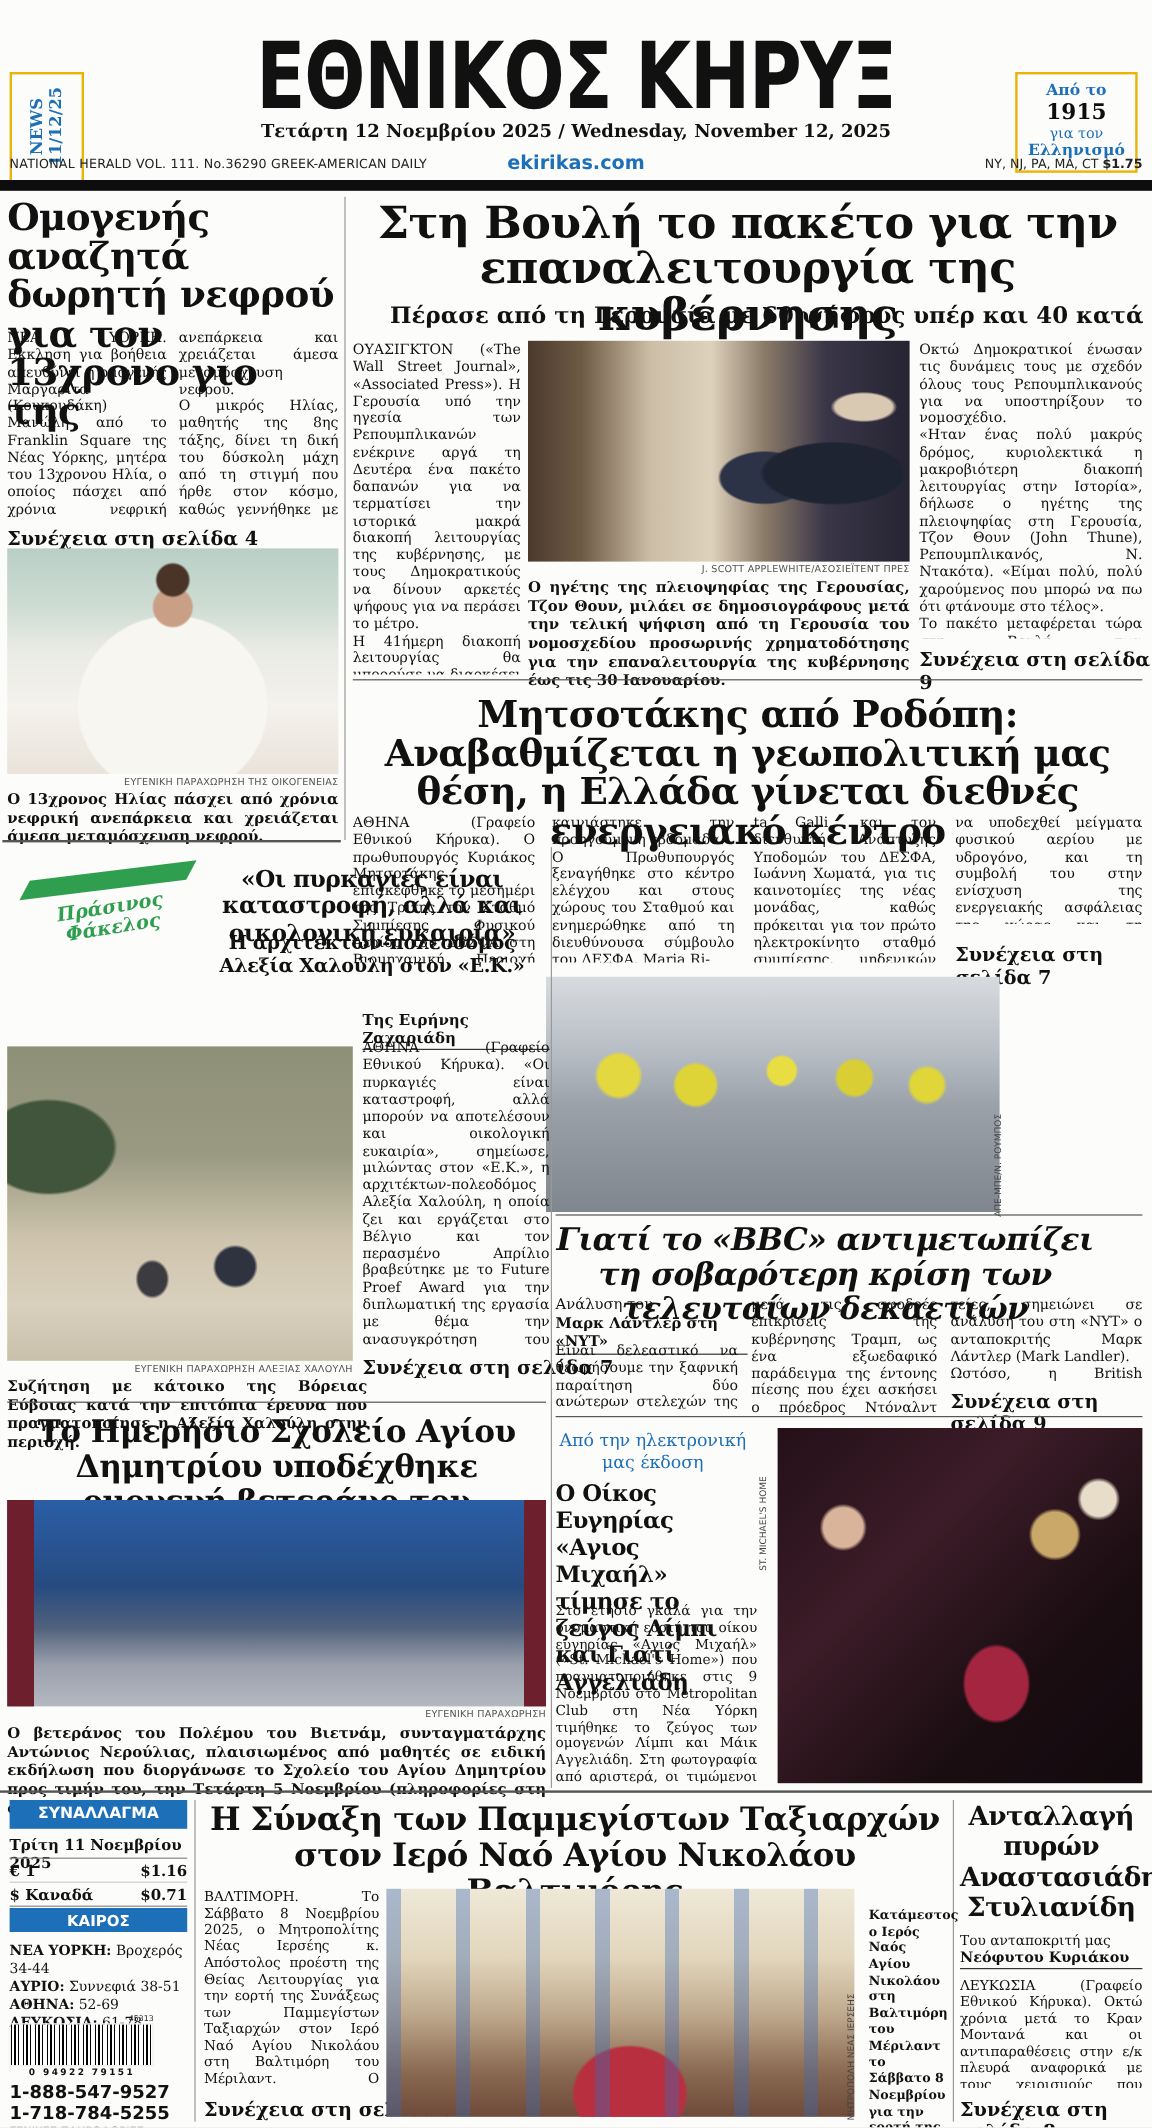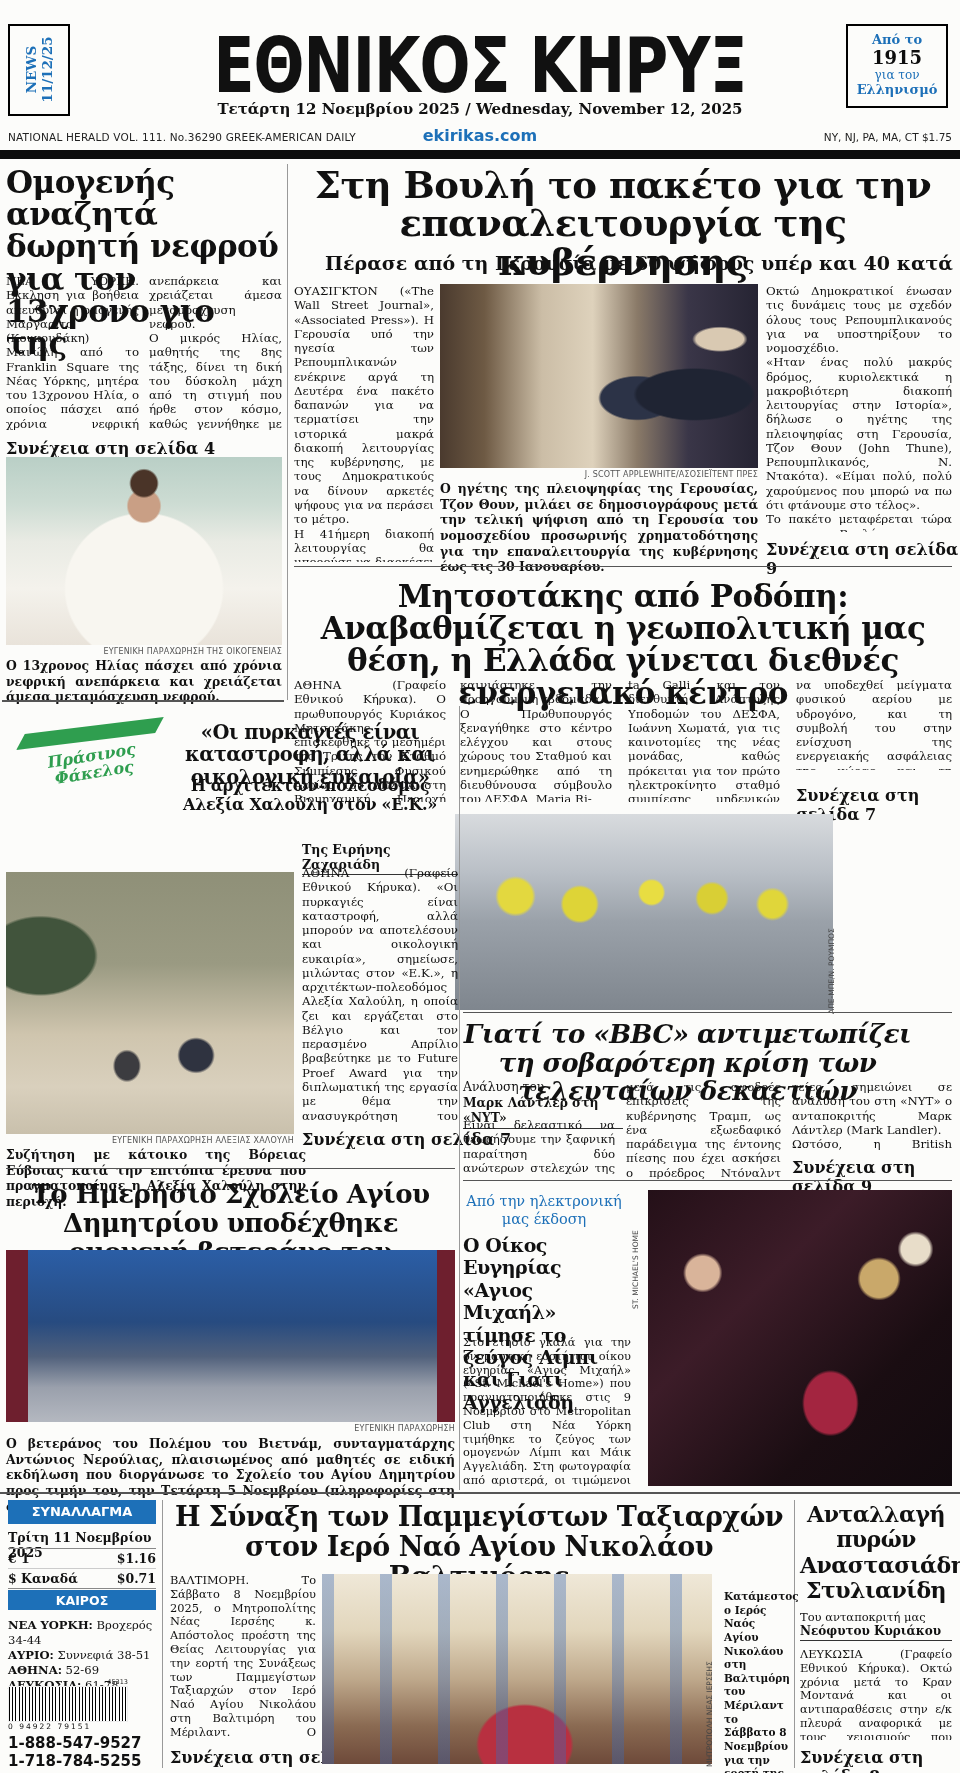--- a/index.html
+++ b/index.html
@@ -15,21 +15,21 @@
   .vcred{font-family:"DejaVu Sans","Liberation Sans",sans-serif;font-size:7.5px;color:#444;white-space:nowrap;
          transform:rotate(-90deg);transform-origin:left bottom;}
   .rule{background:#555;}
   .vrule{background:#999;width:1px;}
   .blue{color:#1d70b8;}
   .bluebox{background:#1d70b8;color:#fff;font-family:"DejaVu Sans","Liberation Sans",sans-serif;
            font-weight:bold;text-align:center;font-size:13px;line-height:1.8;}
   .sans{font-family:"DejaVu Sans","Liberation Sans",sans-serif;}
   .masthead-title{font-family:"DejaVu Sans","Liberation Sans",sans-serif;font-weight:bold;font-size:60px;
                   letter-spacing:-1px;transform:scaleY(1.28);transform-origin:50% 0;white-space:nowrap;}
-  .bordered-blue{border:2px solid #000000;}
+  .bordered-blue{border:2px solid #eab308;margin-top:36px;}
   .ph{background-color:#ccc;}
   .ph-hospital{background:
     radial-gradient(circle at 50% 14%, #4a3428 0 6%, transparent 7%),
     radial-gradient(ellipse at 50% 26%, #c99f85 0 8%, transparent 9%),
     radial-gradient(ellipse at 50% 70%, #f8f6f0 0 40%, transparent 41%),
     linear-gradient(180deg,#b9cfc6 0%,#cddcd3 25%,#e9ebe4 45%,#f4f2ec 70%,#e9e3da 100%);}
   .ph-senate{background:
     radial-gradient(ellipse at 80% 60%, #1f2433 0 16%, transparent 17%),
     radial-gradient(ellipse at 62% 62%, #2c3347 0 13%, transparent 14%),
     radial-gradient(ellipse at 88% 30%, #d9c9b2 0 6%, transparent 7%),
@@ -84,21 +84,21 @@
 
   <div class="abs bordered-blue center" style="left:846px;top:24px;width:102px;height:84px;padding-top:6px;box-sizing:border-box;">
     <div class="blue" style="font-weight:bold;font-size:13px;">Από το</div>
     <div style="font-weight:bold;font-size:18px;color:#0d0d0d;">1915</div>
     <div class="blue" style="font-size:12px;">για τον</div>
     <div class="blue" style="font-weight:bold;font-size:13px;">Ελληνισμό</div>
   </div>
 
   <div class="abs sans" style="left:8px;top:131px;font-size:10.5px;color:#222;letter-spacing:.2px;">NATIONAL HERALD VOL. 111.  No.36290   GREEK-AMERICAN DAILY</div>
   <div class="abs sans center blue" style="left:380px;top:126px;width:200px;font-weight:bold;font-size:16px;">ekirikas.com</div>
-  <div class="abs sans" style="left:700px;top:131px;width:252px;text-align:right;font-size:10.5px;color:#222;"><span>NY, NJ, PA, MA, CT </span><span style="font-weight:normal;">$1.75</span></div>
+  <div class="abs sans" style="left:700px;top:131px;width:252px;text-align:right;font-size:10.5px;color:#222;"><span>NY, NJ, PA, MA, CT </span><span style="font-weight:bold;">$1.75</span></div>
   <div class="abs" style="left:0;top:150px;width:960px;height:9px;background:#0d0d0d;"></div>
 
   <div class="abs hl" style="left:6px;top:166px;width:276px;font-size:31px;">Ομογενής αναζητά δωρητή νεφρού για τον 13χρονο γιο της</div>
   <div class="abs body-txt" style="left:6px;top:274px;width:276px;height:162px;column-count:2;column-gap:10px;overflow:hidden;">ΝΕΑ ΥΟΡΚΗ. Εκκληση για βοήθεια απευθύνει η ομογενής Μαργαρίτα (Κουκουδάκη) Μανώλη από το Franklin Square της Νέας Υόρκης, μητέρα του 13χρονου Ηλία, ο οποίος πάσχει από χρόνια νεφρική ανεπάρκεια και χρειάζεται άμεσα μεταμόσχευση νεφρού.
 Ο μικρός Ηλίας, μαθητής της 8ης τάξης, δίνει τη δική του δύσκολη μάχη από τη στιγμή που ήρθε στον κόσμο, καθώς γεννήθηκε με διογκωμένα νεφρά που δεν λειτουργούν σωστά. Παρά τις επανειλημμένες χειρουργικές επεμβάσεις, η κατάσταση της υγείας του έχει επιδεινωθεί και πλέον η μόνη λύση είναι η μεταμόσχευση. Η οικογένεια αναζητά συμβατό ζώντα δότη, καθώς οι συγγενείς του δεν μπορούν να προσφέρουν το όργανό τους.
 «Κατά τη διάρκεια των χρόνων, ο Ηλίας έχει νοσηλευτεί πολλές φορές λόγω των επαναλαμβανόμενων λοιμώξεων που υπέστη. Εχει υποβληθεί σε πολλαπλές χειρουργικές επεμβάσεις, προκειμένου να αποτραπεί η περαιτέρω επιδείνωση της λει-</div>
   <div class="abs cont" style="left:6px;top:439px;">Συνέχεια στη σελίδα 4</div>
   <div class="abs ph ph-hospital" style="left:6px;top:457px;width:276px;height:188px;"></div>
   <div class="abs credit" style="left:6px;top:647px;width:276px;">ΕΥΓΕΝΙΚΗ ΠΑΡΑΧΩΡΗΣΗ ΤΗΣ ΟΙΚΟΓΕΝΕΙΑΣ</div>
   <div class="abs cap" style="left:6px;top:658px;width:276px;">Ο 13χρονος Ηλίας πάσχει από χρόνια νεφρική ανεπάρκεια και χρειάζεται άμεσα μεταμόσχευση νεφρού.</div>
@@ -186,21 +186,21 @@
   <div class="abs bluebox" style="left:8px;top:1590px;width:148px;height:20px;font-size:12.5px;line-height:1.75;">ΚΑΙΡΟΣ</div>
   <div class="abs" style="left:8px;top:1618px;width:150px;font-size:11.6px;line-height:1.3;">
     <div><b>ΝΕΑ ΥΟΡΚΗ:</b> <span>Βροχερός 34-44</span></div>
     <div><b>ΑΥΡΙΟ:</b> <span>Συννεφιά 38-51</span></div>
     <div><b>ΑΘΗΝΑ:</b> <span>52-69</span></div>
     <div><b>ΛΕΥΚΩΣΙΑ:</b> <span>61-78</span></div>
   </div>
 
   <div class="abs sans" style="left:8px;top:1678px;width:120px;font-size:6.5px;text-align:right;color:#222;">45313</div>
   <div class="abs barcode" style="left:8px;top:1686px;width:118px;height:34px;border:1px solid #eee;"></div>
-  <div class="abs sans" style="left:8px;top:1722px;width:118px;font-size:7.5px;letter-spacing:2px;color:#111;">0 94922 79151</div>
+  <div class="abs sans" style="left:24px;top:1722px;width:118px;font-size:7.5px;letter-spacing:2px;color:#111;font-weight:bold;">0 94922 79151</div>
 
   <div class="abs sans" style="left:8px;top:1734px;font-weight:bold;font-size:15px;">1-888-547-9527</div>
   <div class="abs sans" style="left:8px;top:1752px;font-weight:bold;font-size:15px;">1-718-784-5255</div>
   <div class="abs sans" style="left:8px;top:1771px;font-size:9.5px;color:#777;">ΓΕΝΙΚΕΣ ΠΛΗΡΟΦΟΡΙΕΣ</div>
 
   <div class="abs hl center" style="left:170px;top:1502px;width:618px;font-size:27px;line-height:1.12;">Η Σύναξη των Παμμεγίστων Ταξιαρχών στον Ιερό Ναό Αγίου Νικολάου Βαλτιμόρης</div>
   <div class="abs body-txt" style="left:170px;top:1574px;width:146px;height:166px;font-size:11.4px;overflow:hidden;">ΒΑΛΤΙΜΟΡΗ. Το Σάββατο 8 Νοεμβρίου 2025, ο Μητροπολίτης Νέας Ιερσέης κ. Απόστολος προέστη της Θείας Λειτουργίας για την εορτή της Συνάξεως των Παμμεγίστων Ταξιαρχών στον Ιερό Ναό Αγίου Νικολάου στη Βαλτιμόρη του Μέριλαντ. Ο Σεβασμιώτατος έτυχε θερμής υποδοχής από τον προϊστάμενο της κοινότητας π. Μιχαήλ Παστρικό, τα μέλη του Εκκλησιαστικού Συμβουλίου και τη νεολαία της ενορίας.</div>
   <div class="abs cont" style="left:170px;top:1748px;">Συνέχεια στη σελίδα 5</div>
   <div class="abs ph ph-church" style="left:322px;top:1574px;width:390px;height:190px;"></div>
   <div class="abs vcred" style="left:714px;top:1758px;">ΜΗΤΡΟΠΟΛΗ ΝΕΑΣ ΙΕΡΣΕΗΣ</div>

